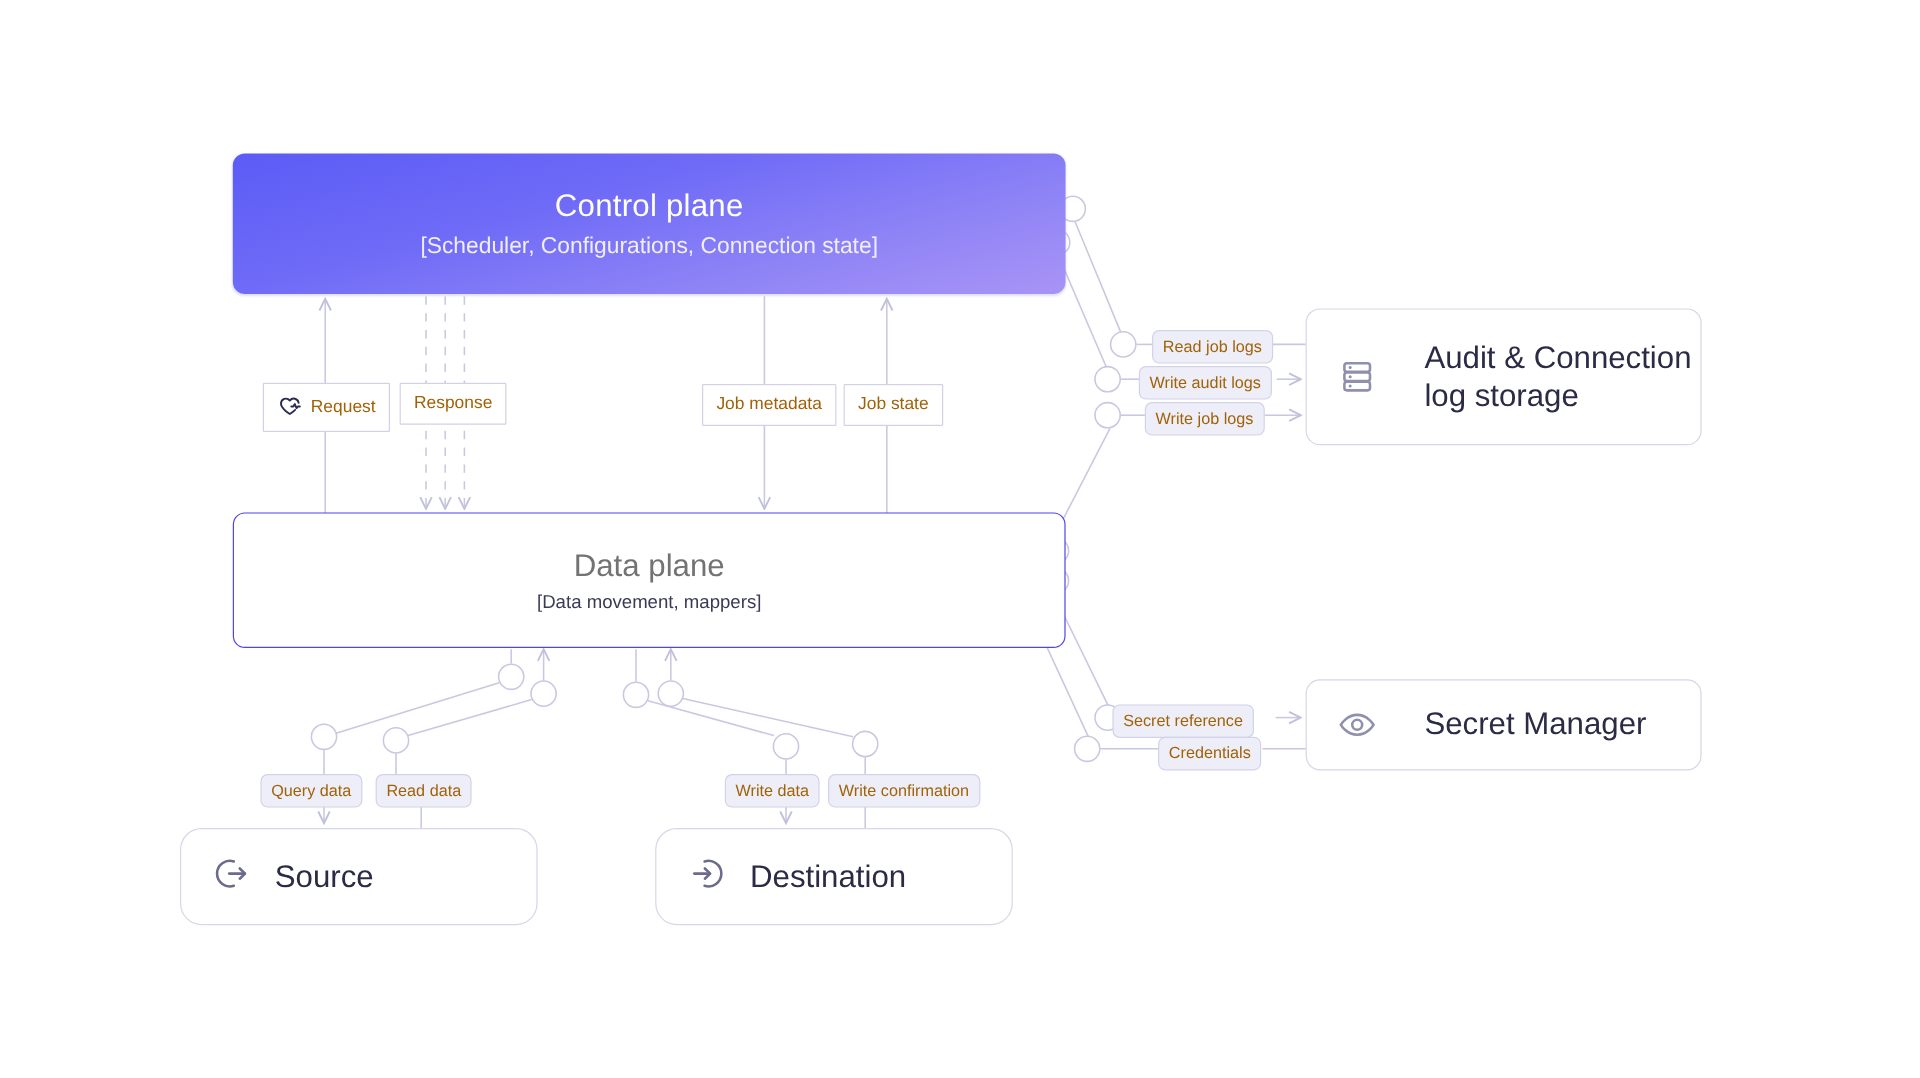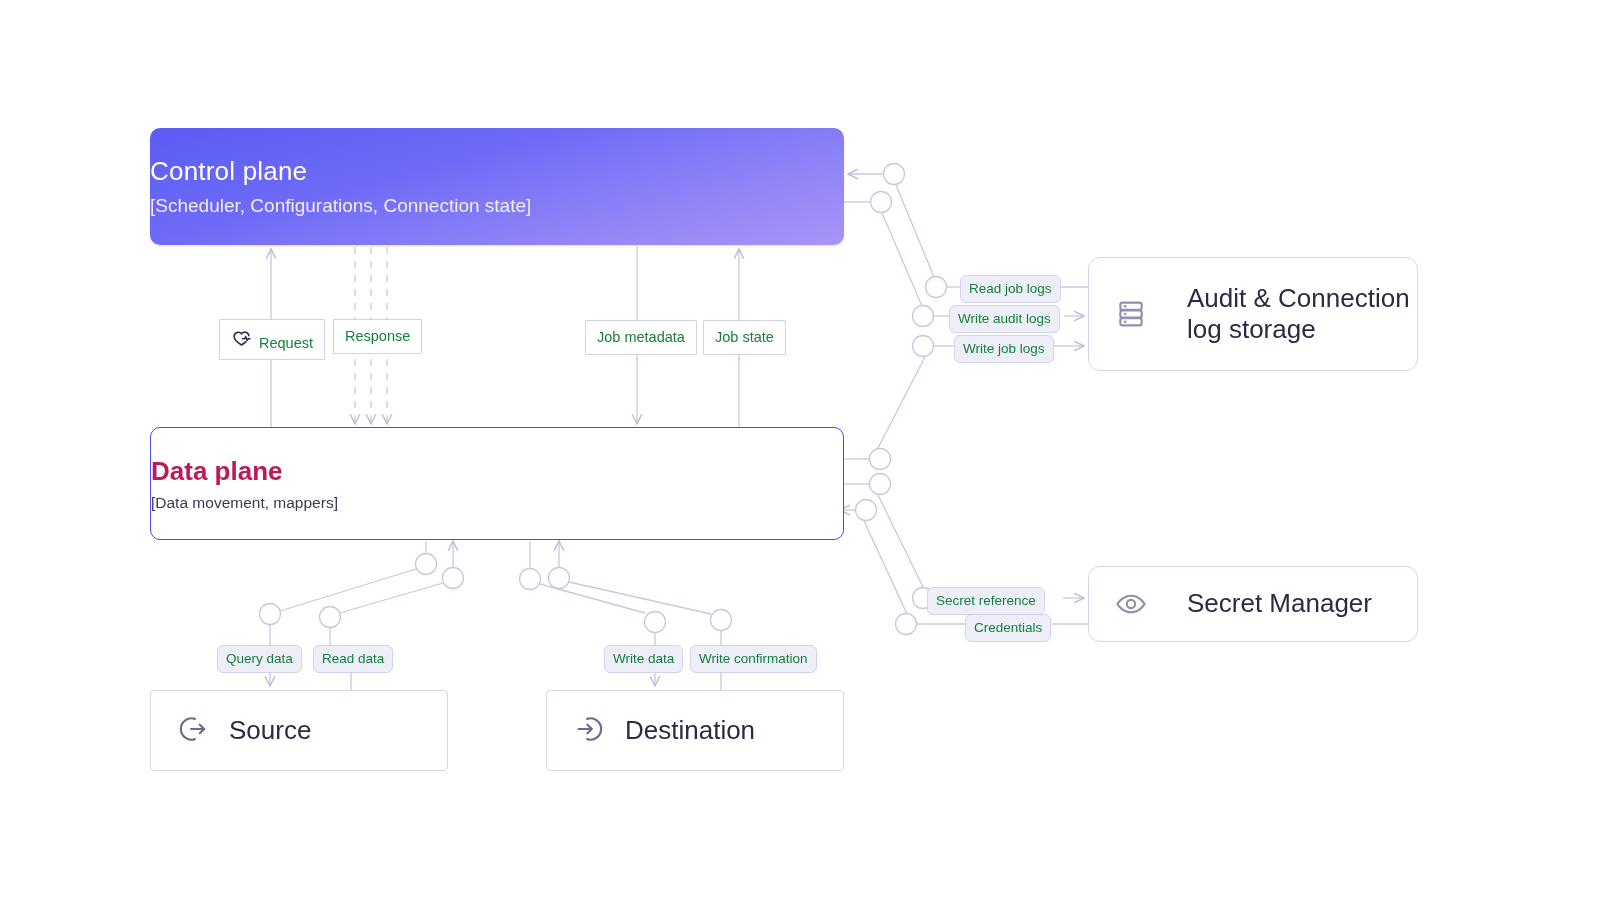--- a/index.html
+++ b/index.html
@@ -11,35 +11,35 @@
   }
   #stage { position: relative; width: 1600px; height: 898px; background: #fff; }
 
   svg.wires { position: absolute; left: 0; top: 0; width: 1600px; height: 898px; pointer-events: none; }
 
   
   .plane {
     position: absolute;
     border-radius: 10px;
     display: flex; flex-direction: column;
-    align-items: flex-start; justify-content: center;
+    align-items: center; justify-content: center; margin-left: 44px;
   }
   .control-plane {
     left: 150px; top: 128px; width: 694px; height: 117px;
     background: linear-gradient(165deg, #5b5cf6 0%, #6f6bf7 38%, #8f84f6 72%, #a994f6 100%);
     box-shadow: 0 1px 2px rgba(80,70,200,.18);
   }
   .control-plane .p-title { color: #ffffff; font-size: 26px; font-weight: 400; letter-spacing: .2px; line-height: 1.2; }
   .control-plane .p-sub   { color: #f0eefe; font-size: 19px; font-weight: 400; margin-top: 7px; }
 
   .data-plane {
     left: 150px; top: 427px; width: 694px; height: 113px;
     background: #ffffff; border: 1.4px solid #4f46e5;
   }
-  .data-plane .p-title { color: #be185d; font-size: 26px; font-weight: 700; }
+  .data-plane .p-title { color: #737373; font-size: 26px; font-weight: 400; }
   .data-plane .p-sub   { color: #3a3a55; font-size: 15.5px; font-weight: 400; margin-top: 7px; }
 
   
   .service {
     position: absolute;
     background: #fff;
     border: 1.3px solid #d6d6ea;
     border-radius: 12px;
     display: flex; align-items: center;
     padding-left: 26px; gap: 40px;
@@ -47,40 +47,40 @@
   .service .svc-icon { flex: 0 0 auto; display: flex; align-items: center; }
   .service .svc-label { color: #2b2b45; font-size: 26px; line-height: 1.2; font-weight: 400; }
   .audit-card  { left: 1088px; top: 257px; width: 330px; height: 114px; }
   .secret-card { left: 1088px; top: 566px; width: 330px; height: 76px; }
 
   
   .endpoint {
     position: absolute;
     background: #fff;
     border: 1.3px solid #d6d6ea;
-    border-radius: 4px;
+    border-radius: 18px;
     display: flex; align-items: center;
     padding-left: 26px; gap: 20px;
   }
   .endpoint .ep-label { color: #2b2b45; font-size: 26px; font-weight: 400; }
   .source-box { left: 150px; top: 690px; width: 298px; height: 81px; }
   .dest-box   { left: 546px; top: 690px; width: 298px; height: 81px; }
 
   
   .chip {
     position: absolute;
     background: #eeeef8;
     border: 1px solid #d2d2ea;
     border-radius: 6px;
-    color: #15803d;
+    color: #a16207;
     font-size: 13.5px;
     line-height: 1;
     padding: 6px 8px;
     white-space: nowrap;
-    display: flex; align-items: flex-end; gap: 7px;
+    display: flex; align-items: center; gap: 7px;
   }
   .chip.tall { padding: 9px 11px; font-size: 14.5px; border-radius: 1px; background:#fff; border-color:#d2d2e6; }
   .chip .chip-ico { display: inline-flex; align-items: center; }
 </style>
 </head>
 <body>
 
 <div id="stage">
 
   <svg class="wires" viewBox="0 0 1600 898">

